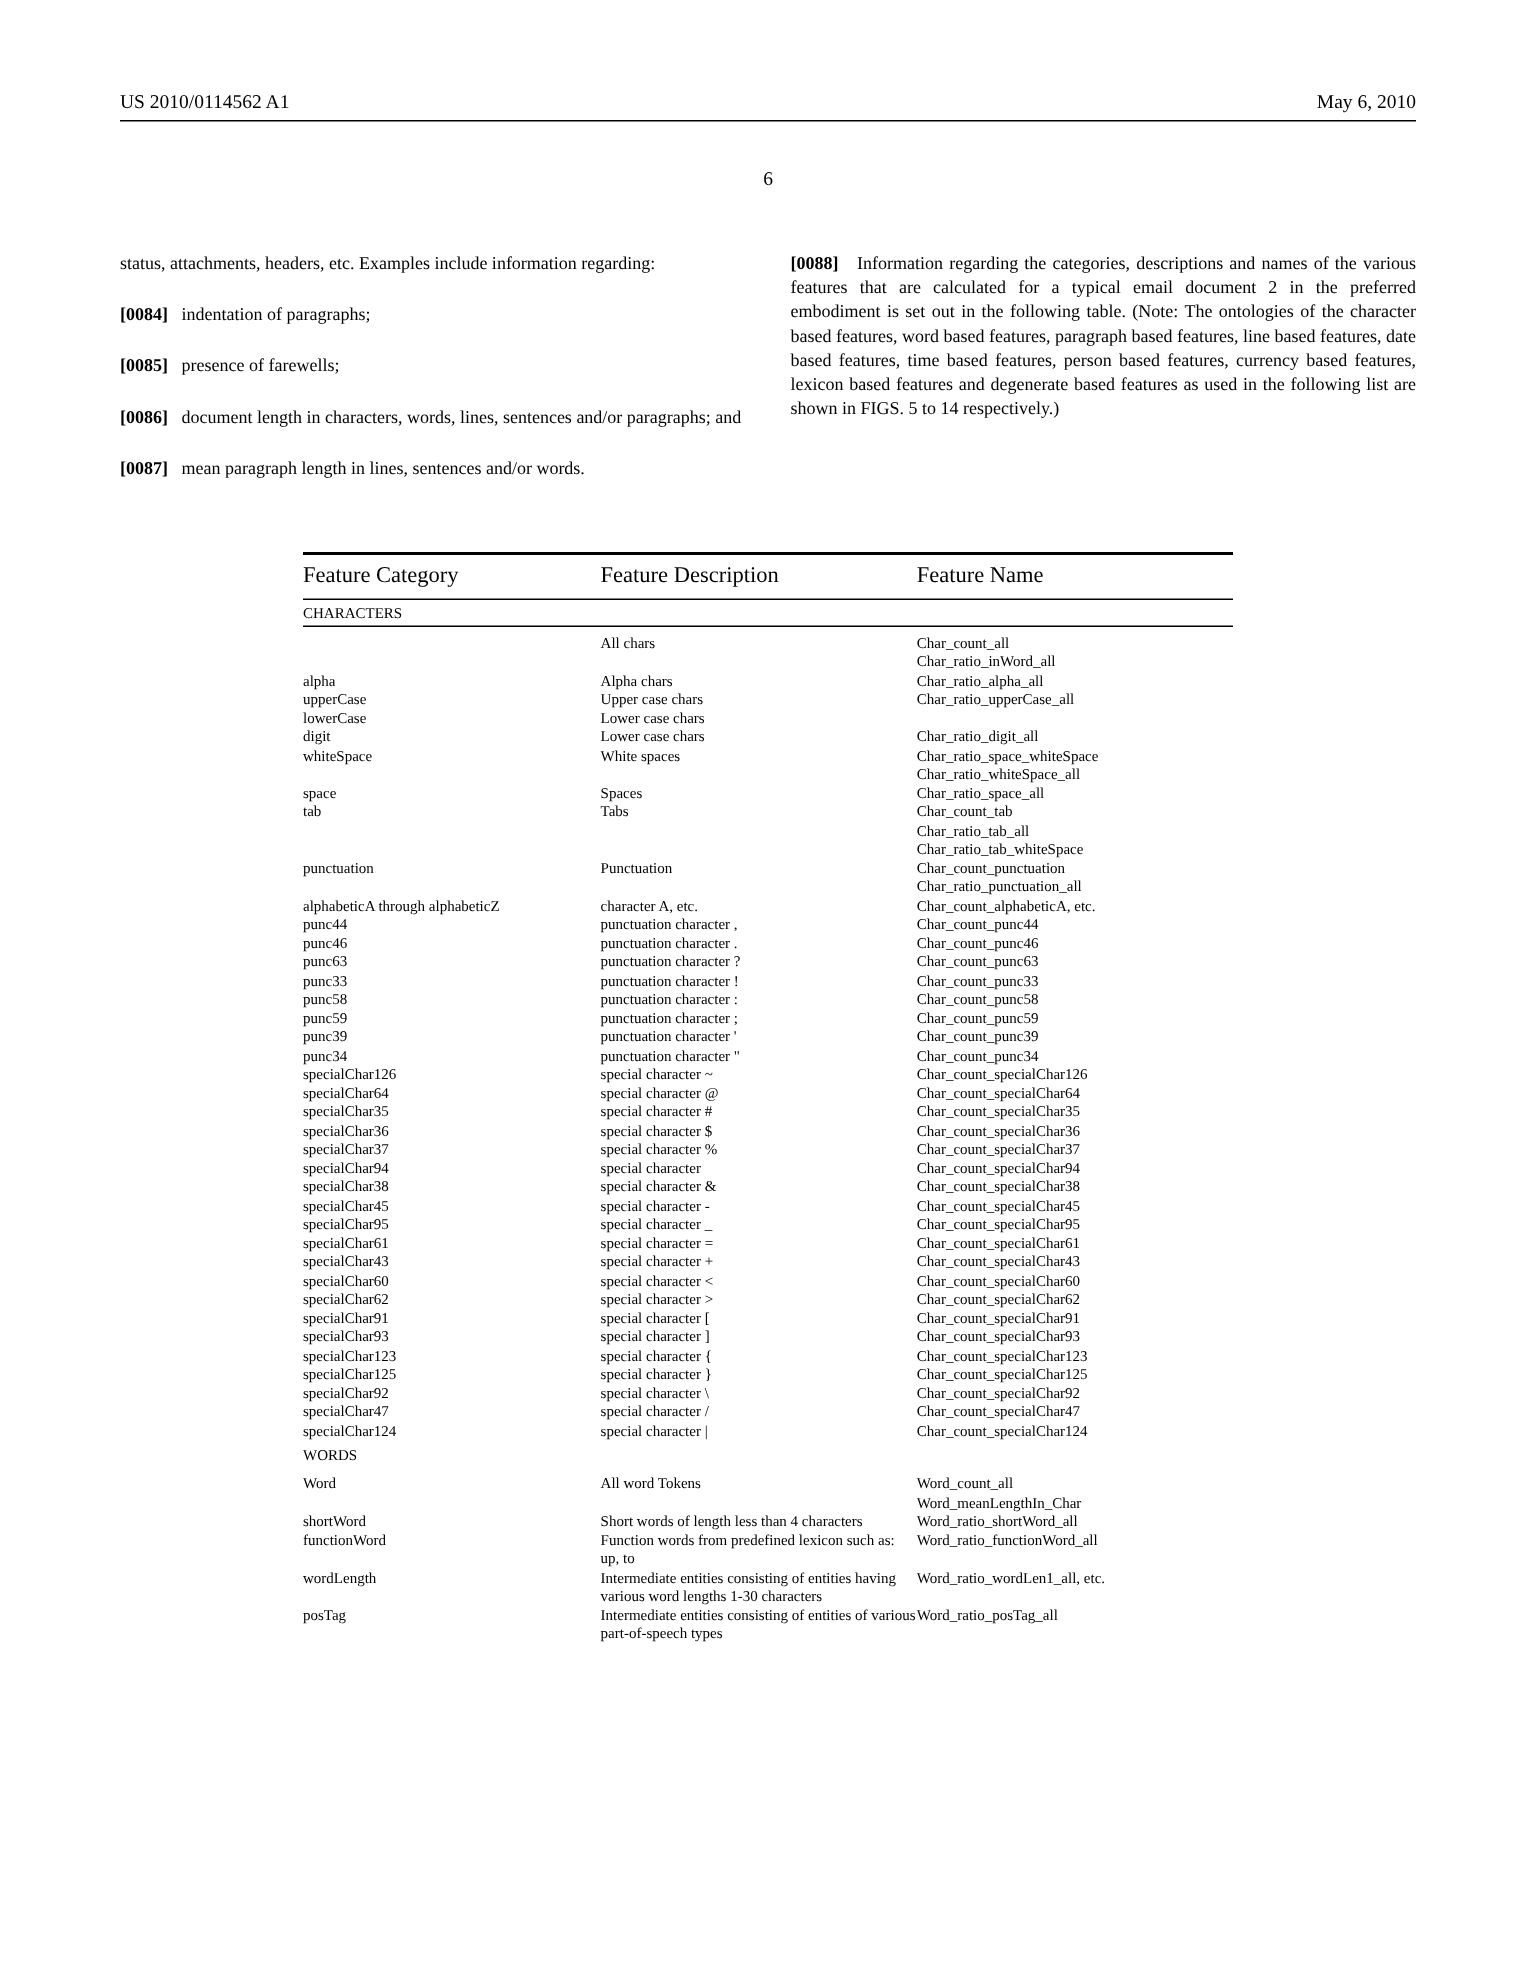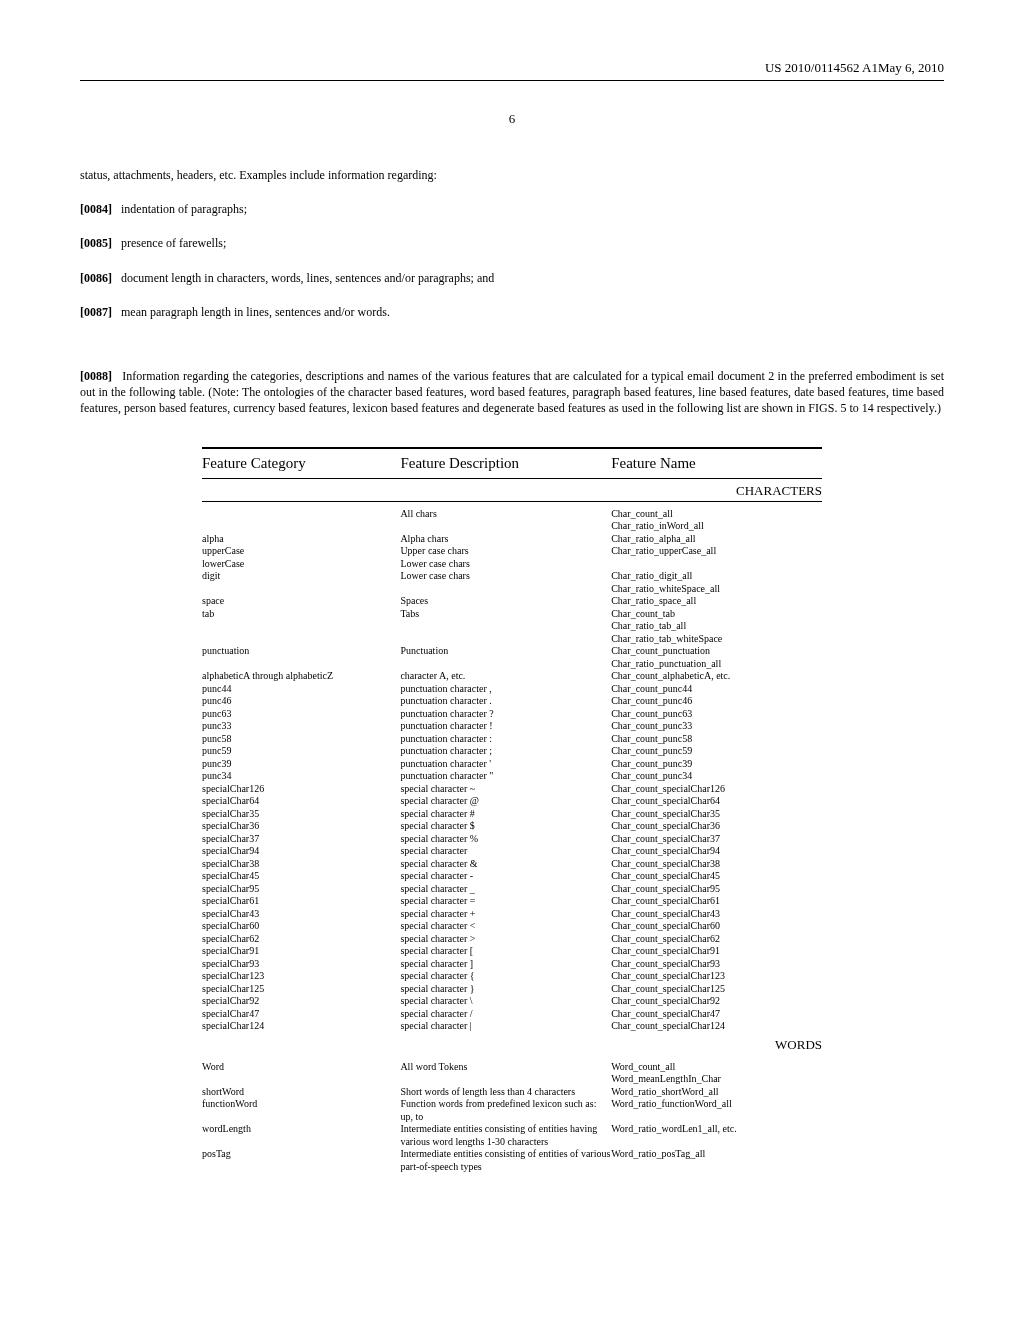--- a/index.html
+++ b/index.html
@@ -7,36 +7,35 @@
     font-size: 11px;
     margin: 0;
     padding: 60px 80px;
     color: #000;
     background: #fff;
     width: 1024px;
     box-sizing: border-box;
   }
   .header {
     display: flex;
-    justify-content: flex-end;
+    justify-content: space-between;
     border-bottom: 1px solid #000;
     padding-bottom: 4px;
     margin-bottom: 30px;
     font-size: 13px;
   }
   .page-number {
     text-align: center;
     font-size: 13px;
     margin-bottom: 40px;
   }
   .two-col {
     display: flex;
     gap: 30px;
     margin-bottom: 30px;
-    flex-direction: column;
   }
   .col {
     flex: 1;
     text-align: justify;
     font-size: 12px;
     line-height: 1.35;
   }
   .para-num {
     font-weight: bold;
   }
@@ -56,25 +55,25 @@
     border-bottom: 1px solid #000;
     padding: 6px 0;
   }
   .ft-header > div {
     font-size: 15px;
   }
   .ft-col-cat { width: 32%; }
   .ft-col-desc { width: 34%; }
   .ft-col-name { width: 34%; }
   .section-label {
-    text-align: right;
+    text-align: left;
     padding: 4px 0 2px 0;
     border-bottom: 1px solid #000;
     margin-bottom: 6px;
-    font-size: 13px;
+    font-size: 10px;
   }
   .ft-row {
     display: flex;
     line-height: 1.25;
   }
   .ft-row > div {
     font-size: 10px;
   }
 </style>
 </head>
@@ -145,20 +144,25 @@
         <div class="ft-col-cat">lowerCase</div>
         <div class="ft-col-desc">Lower case chars</div>
         <div class="ft-col-name"></div>
       </div>
       <div class="ft-row">
         <div class="ft-col-cat">digit</div>
         <div class="ft-col-desc">Lower case chars</div>
         <div class="ft-col-name">Char_ratio_digit_all</div>
       </div>
       <div class="ft-row">
+        <div class="ft-col-cat">whiteSpace</div>
+        <div class="ft-col-desc">White spaces</div>
+        <div class="ft-col-name">Char_ratio_space_whiteSpace</div>
+      </div>
+      <div class="ft-row">
         <div class="ft-col-cat"></div>
         <div class="ft-col-desc"></div>
         <div class="ft-col-name">Char_ratio_whiteSpace_all</div>
       </div>
       <div class="ft-row">
         <div class="ft-col-cat">space</div>
         <div class="ft-col-desc">Spaces</div>
         <div class="ft-col-name">Char_ratio_space_all</div>
       </div>
       <div class="ft-row">

